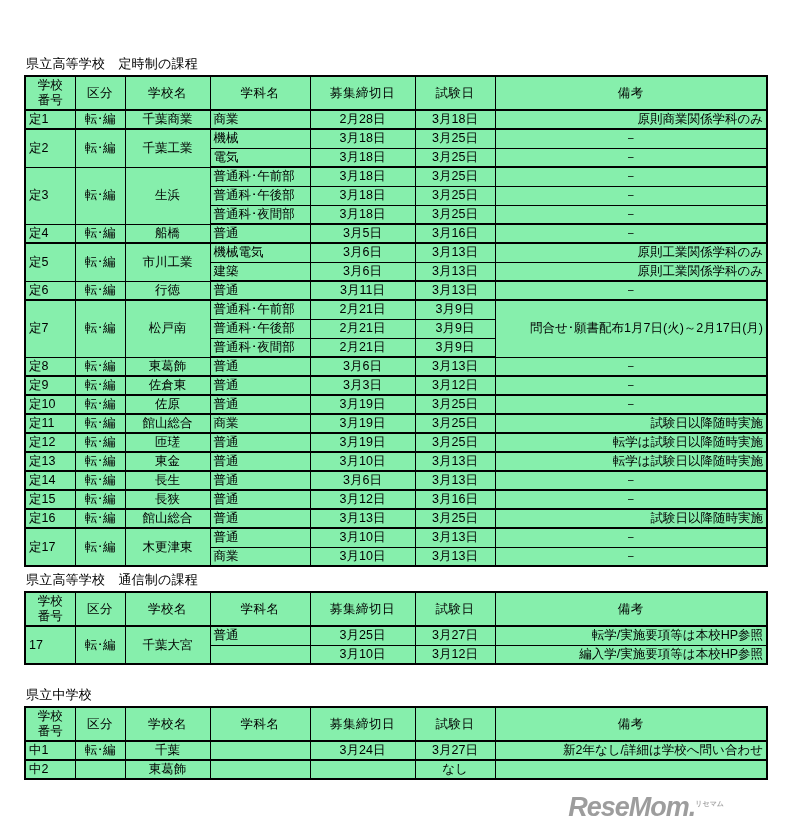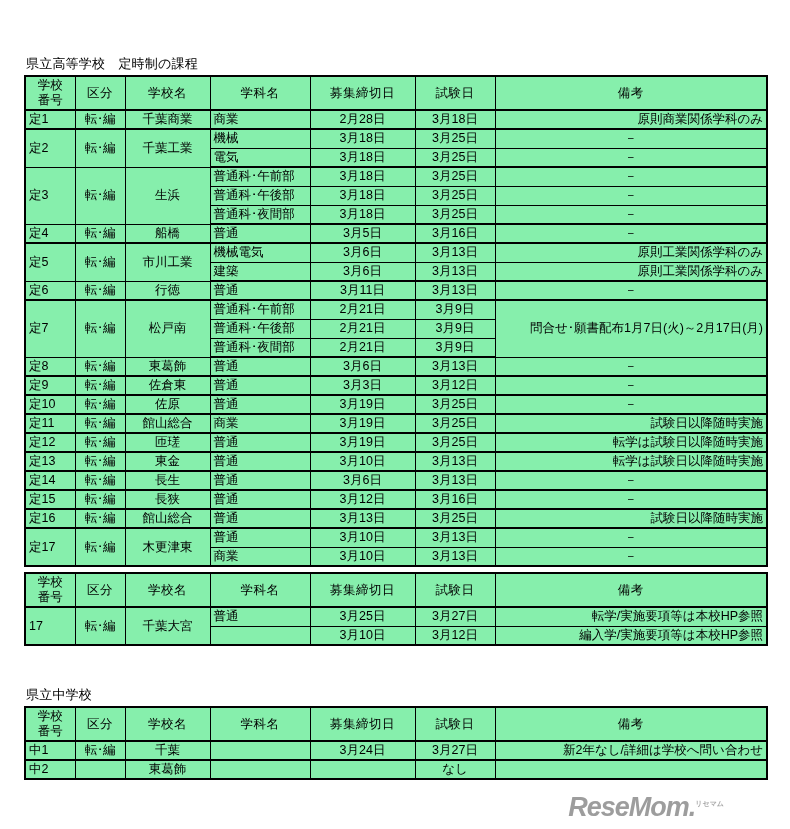--- a/index.html
+++ b/index.html
@@ -346,20 +346,21 @@
             <td class="c-left">商業</td>
             <td class="c-center">3月10日</td>
             <td class="c-center">3月13日</td>
             <td class="c-note dash">－</td>
           </tr>
         </tbody>
     </table>
   </div>
 
   <div class="section" id="section-tsushin">
+    <div class="section-title">県立高等学校　通信制の課程</div>
     <table class="grid">
       <colgroup>
         <col class="c-num">
           <col class="c-kbn">
           <col class="c-sch">
           <col class="c-dep">
         <col class="c-dl">
           <col class="c-exam">
           <col class="c-note">
       </colgroup>

